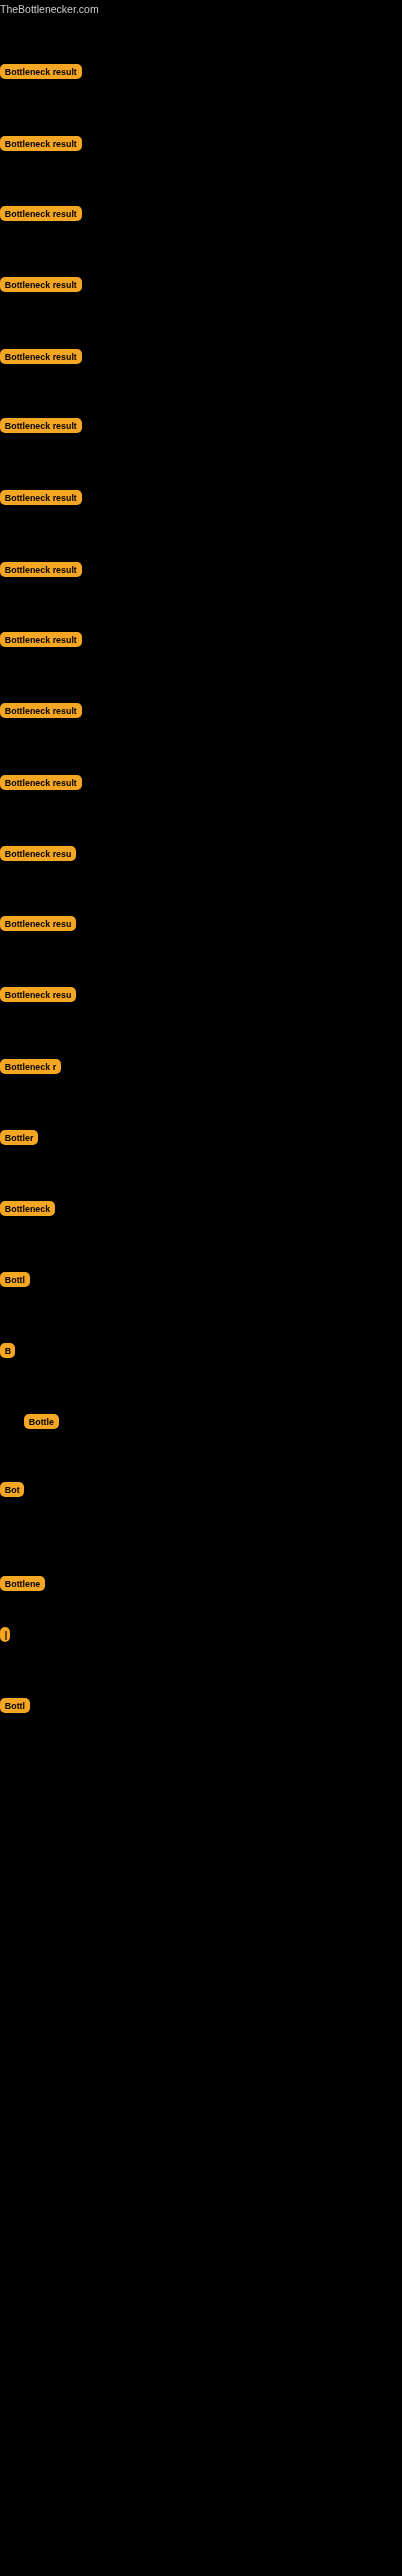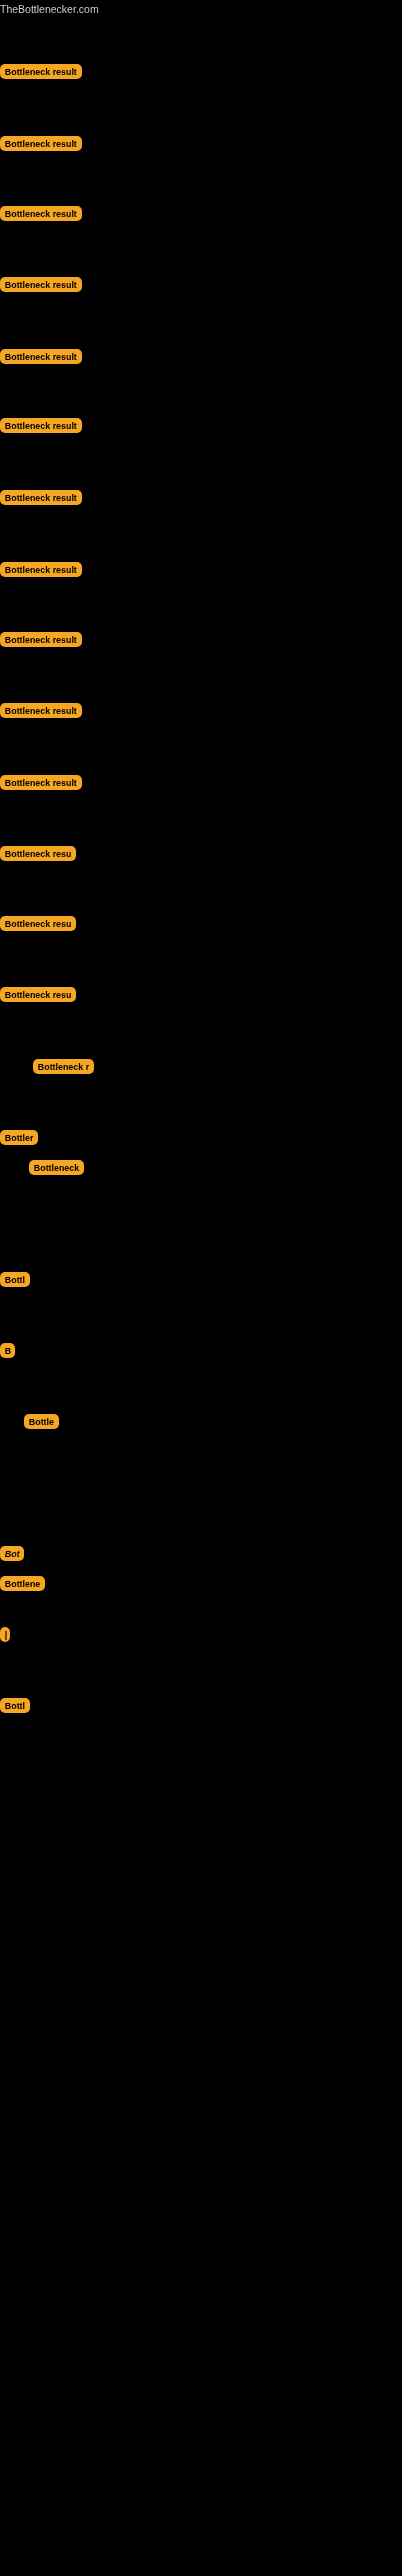--- a/index.html
+++ b/index.html
@@ -53,24 +53,24 @@
     <div class="result-row" style="top: 331px; left: 0px;"><span class="bottleneck-badge" style="max-width: 126px;">Bottleneck result</span></div>
     <div class="result-row" style="top: 400px; left: 0px;"><span class="bottleneck-badge" style="max-width: 125px;">Bottleneck result</span></div>
     <div class="result-row" style="top: 472px; left: 0px;"><span class="bottleneck-badge" style="max-width: 125px;">Bottleneck result</span></div>
     <div class="result-row" style="top: 544px; left: 0px;"><span class="bottleneck-badge" style="max-width: 125px;">Bottleneck result</span></div>
     <div class="result-row" style="top: 614px; left: 0px;"><span class="bottleneck-badge" style="max-width: 122px;">Bottleneck result</span></div>
     <div class="result-row" style="top: 685px; left: 0px;"><span class="bottleneck-badge" style="max-width: 122px;">Bottleneck result</span></div>
     <div class="result-row" style="top: 757px; left: 0px;"><span class="bottleneck-badge" style="max-width: 122px;">Bottleneck result</span></div>
     <div class="result-row" style="top: 828px; left: 0px;"><span class="bottleneck-badge" style="max-width: 105px;">Bottleneck resu</span></div>
     <div class="result-row" style="top: 898px; left: 0px;"><span class="bottleneck-badge" style="max-width: 105px;">Bottleneck resu</span></div>
     <div class="result-row" style="top: 969px; left: 0px;"><span class="bottleneck-badge" style="max-width: 105px;">Bottleneck resu</span></div>
-    <div class="result-row" style="top: 1041px; left: 16px; padding-left: 17px;"><span class="bottleneck-badge" style="max-width: 81px;">Bottleneck r</span></div>
+    <div class="result-row" style="top: 1041px; left: 0px;"><span class="bottleneck-badge" style="max-width: 81px;">Bottleneck r</span></div>
     <div class="result-row" style="top: 1112px; left: 0px;"><span class="bottleneck-badge" style="max-width: 48px; text-align: center;">Bottler</span></div>
-    <div class="result-row" style="top: 1142px; left: 0px; padding-left: 29px;"><span class="bottleneck-badge" style="max-width: 68px;">Bottleneck</span></div>
+    <div class="result-row" style="top: 1183px; left: 0px;"><span class="bottleneck-badge" style="max-width: 68px;">Bottleneck</span></div>
     <div class="result-row" style="top: 1254px; left: 0px;"><span class="bottleneck-badge" style="max-width: 40px;">Bottl</span></div>
     <div class="result-row" style="top: 1325px; left: 0px;"><span class="bottleneck-badge" style="max-width: 14.5px;">B</span></div>
     <div class="result-row" style="top: 1396px; left: 0px; padding-left: 24px;"><span class="bottleneck-badge" style="max-width: 44px;">Bottle</span></div>
-    <div class="result-row" style="top: 1528px; left: 0px; font-style: italic;"><span class="bottleneck-badge" style="max-width: 31px;">Bot</span></div>
+    <div class="result-row" style="top: 1464px; left: 0px;"><span class="bottleneck-badge" style="max-width: 31px;">Bot</span></div>
     <div class="result-row" style="top: 1538px; left: 0px;"><span class="bottleneck-badge" style="max-width: 58px; margin-top: 20px;">Bottlene</span></div>
     <div class="result-row" style="top: 1609px; left: 0px;"><span class="bottleneck-badge" style="max-width: 9.7px;">|</span></div>
     <div class="result-row" style="top: 1680px; left: 0px;"><span class="bottleneck-badge" style="max-width: 40px;">Bottl</span></div>
   </div>
 
 
 </body></html>

